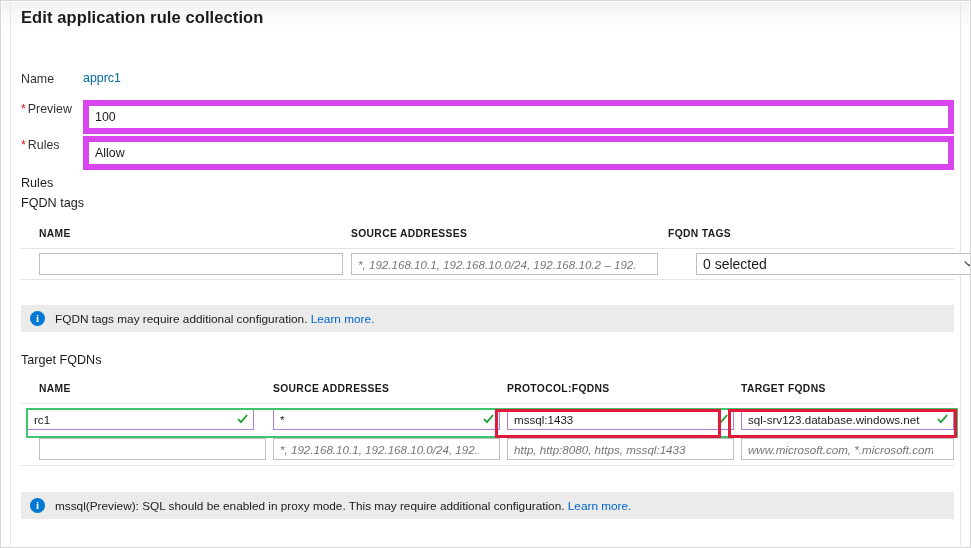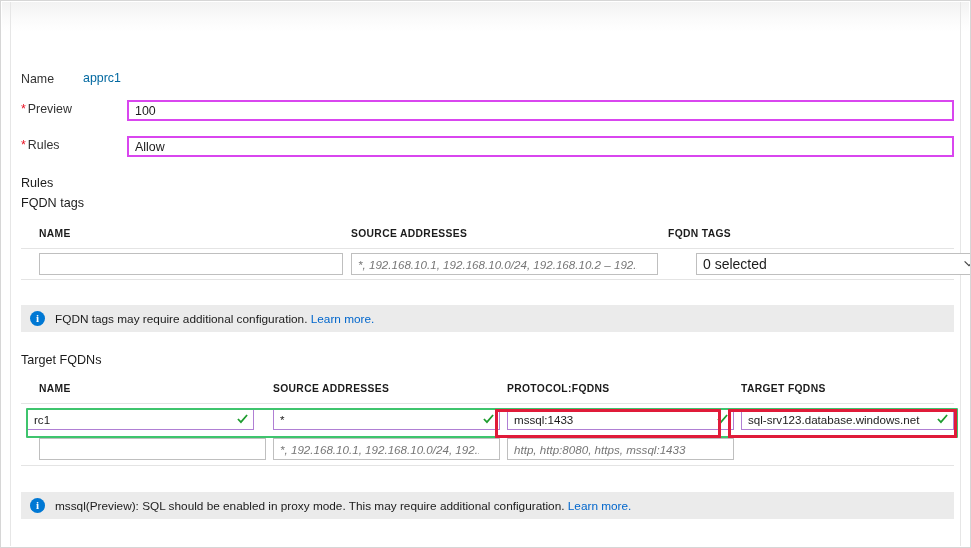--- a/index.html
+++ b/index.html
@@ -83,30 +83,29 @@
     left: 62px;
     top: 1px;
     font-size: 12.4px;
     color: #0369a1;
   }
   .form-input {
     position: absolute;
     left: 62px;
     right: 0;
     top: 0;
-    height: 21px;
-    box-sizing: border-box;
-    border: 2px solid #d946ef;
+    height: 34px;
+    box-sizing: border-box;
+    border: 6px solid #d946ef;
     background: #ffffff;
     font-family: "Liberation Sans", sans-serif;
     font-size: 12.4px;
     color: #1b1b1b;
     padding: 0 6px;
     outline: none;
-    margin-left: 44px;
   }
 
   .section-label {
     position: absolute;
     left: 10px;
     font-size: 12.6px;
     color: #1b1b1b;
   }
 
   
@@ -250,20 +249,21 @@
 </style>
 </head>
 <body>
 
 <div id="page">
   <div id="top-gradient"></div>
 
   <div id="blade">
     <div class="inner">
 
+      <div class="blade-title">Edit application rule collection</div>
 
       <div class="form-row" style="top:68px;">
         <div class="form-label">Name</div>
         <div class="form-value">apprc1</div>
       </div>
 
       <div class="form-row" style="top:98px;">
         <div class="form-label">
           <span class="req-star">*</span><span>Preview</span>
         </div>
@@ -355,20 +355,23 @@
         <div class="grid-row">
           <div class="cell" style="left:18px; width:227px;">
             <input class="txt" type="text" placeholder="" style="">
           </div>
           <div class="cell" style="left:252px; width:227px;">
             <input class="txt" type="text" placeholder="*, 192.168.10.1, 192.168.10.0/24, 192.16..." style="">
           </div>
           <div class="cell" style="left:486px; width:227px;">
             <input class="txt" type="text" placeholder="http, http:8080, https, mssql:1433" style="">
           </div>
+          <div class="cell" style="left:720px; right:0;">
+            <input class="txt" type="text" placeholder="www.microsoft.com, *.microsoft.com" style="">
+          </div>
         </div>
 
         <div class="grid-rule" style="top:84px;"></div>
       </div>
 
       <div class="info-bar" style="top:490px;">
         <div class="info-icon">i</div>
         <div class="info-text">
           <span>mssql(Preview): SQL should be enabled in proxy mode. This may require additional configuration.</span>
           <span class="lnk">Learn more.</span>

